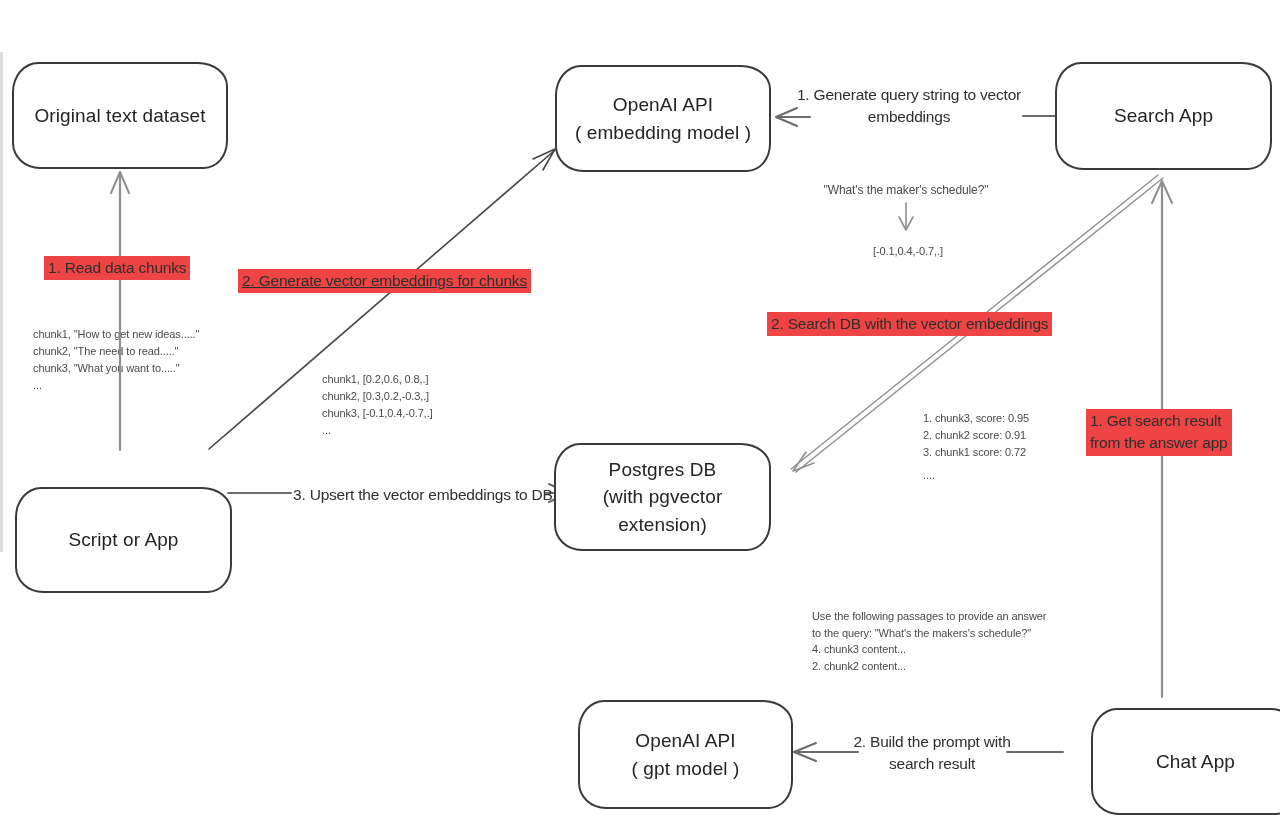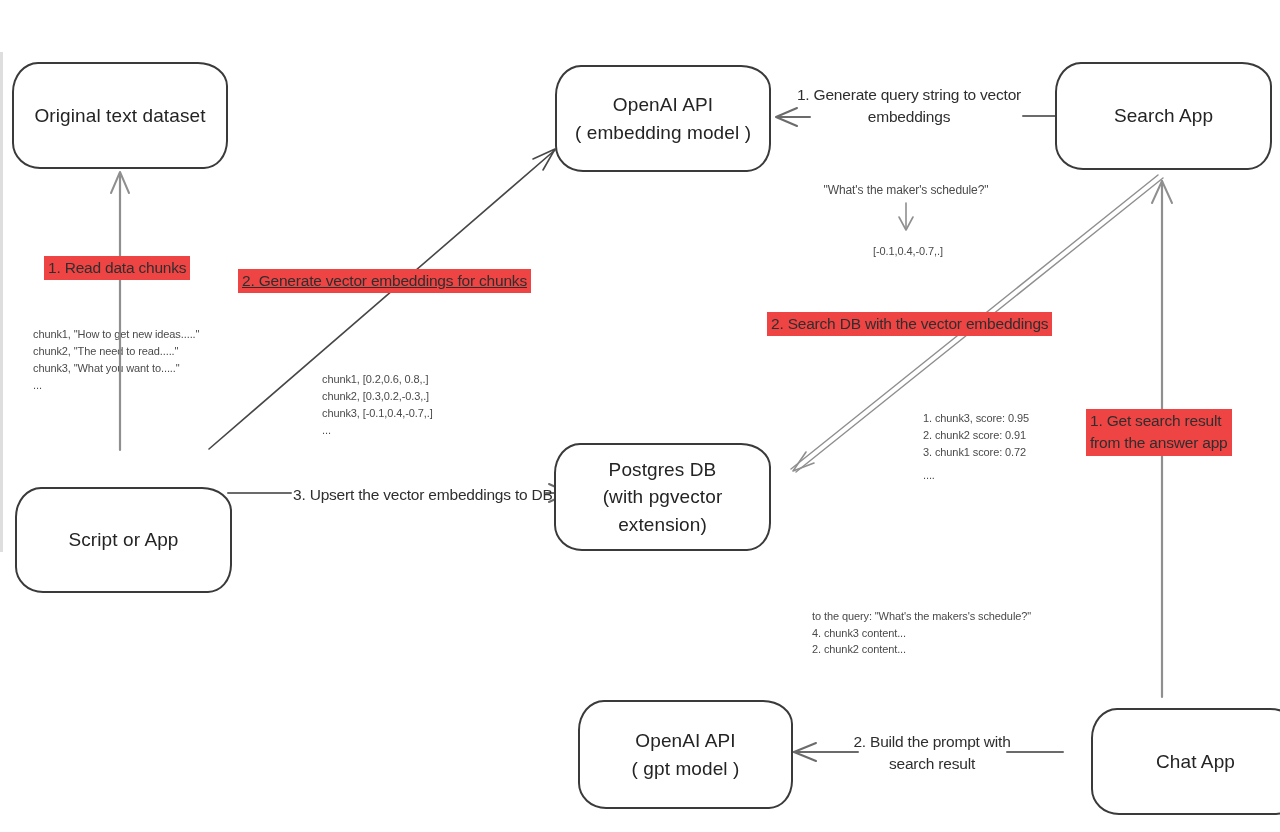--- a/index.html
+++ b/index.html
@@ -182,18 +182,19 @@
   <div class="ann a-query-v">[-0.1,0.4,-0.7,.]</div>
 
   <div class="ann a-scores">
     <div>1. chunk3, score: 0.95</div>
     <div>2. chunk2 score: 0.91</div>
     <div>3. chunk1 score: 0.72</div>
     <div style="margin-top:6px">....</div>
   </div>
 
   <div class="ann a-prompt">
+    <div>Use the following passages to provide an answer</div>
     <div>to the query: "What's the makers's schedule?"</div>
     <div>4. chunk3 content...</div>
     <div>2. chunk2 content...</div>
   </div>
 
 </div>
 
 </body></html>

